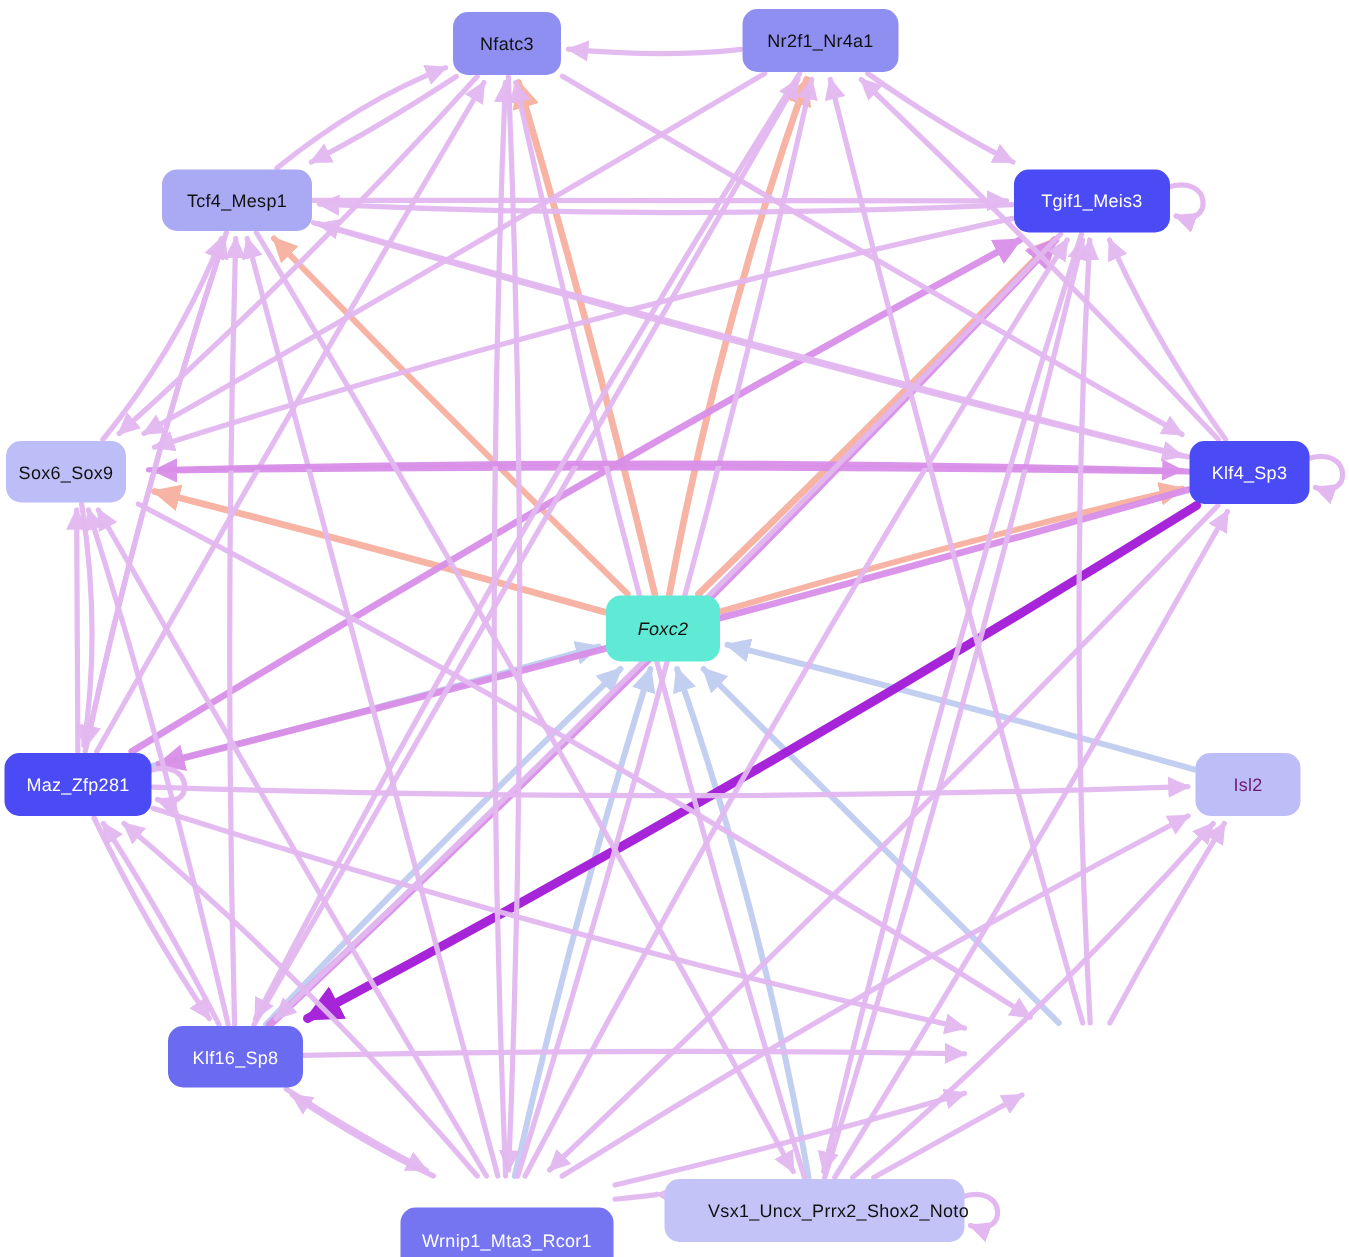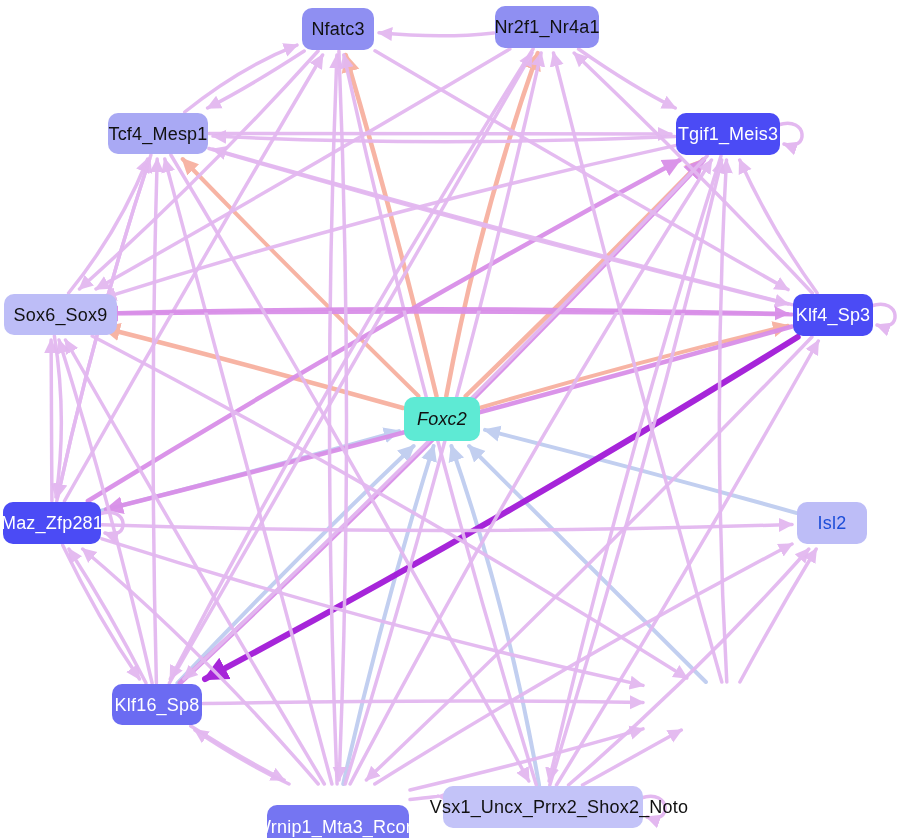--- a/index.html
+++ b/index.html
@@ -4,21 +4,21 @@
 <style>
   html,body{margin:0;padding:0;background:#ffffff;}
   body{width:899px;height:838px;font-family:"Liberation Sans",sans-serif;}
   #graph-canvas{position:relative;width:899px;height:838px;overflow:hidden;background:#ffffff;}
   #edge-layer{position:absolute;left:0;top:0;width:899px;height:838px;}
   .node{
     position:absolute;
     box-sizing:border-box;
     display:flex;align-items:center;justify-content:center;
     border-radius:10px;
-    font-size:18px;
+    font-size:12px;
     line-height:1;
     white-space:nowrap;
     letter-spacing:0.2px;
     z-index:5;
   }
 </style>
 </head>
 <body>
 
 <div id="graph-canvas">
@@ -124,33 +124,33 @@
     </div>
     <div class="node" style="left: 495px; top: 6px; width: 104px; height: 42px; background: rgb(143, 143, 242); color: rgb(17, 17, 17);">
       <span>Nr2f1_Nr4a1</span>
     </div>
     <div class="node" style="left: 108px; top: 113px; width: 100px; height: 41px; background: rgb(169, 169, 244); color: rgb(17, 17, 17);">
       <span>Tcf4_Mesp1</span>
     </div>
     <div class="node" style="left: 676px; top: 113px; width: 104px; height: 42px; background: rgb(75, 75, 245); color: rgb(255, 255, 255);">
       <span>Tgif1_Meis3</span>
     </div>
-    <div class="node" style="left: 4px; top: 294px; width: 113px; height: 41px; background: rgb(189, 189, 247); color: rgb(17, 17, 17);">
+    <div class="node" style="left: 4px; top: 294px; width: 80px; height: 41px; background: rgb(189, 189, 247); color: rgb(17, 17, 17);">
       <span>Sox6_Sox9</span>
     </div>
     <div class="node" style="left: 793px; top: 294px; width: 80px; height: 42px; background: rgb(75, 75, 245); color: rgb(255, 255, 255);">
       <span>Klf4_Sp3</span>
     </div>
     <div class="node" style="left: 404px; top: 397px; width: 76px; height: 44px; background: #5eead4; color: rgb(17, 17, 17); font-style: italic;">
       <span>Foxc2</span>
     </div>
     <div class="node" style="left: 3px; top: 502px; width: 98px; height: 42px; background: rgb(75, 75, 245); color: rgb(255, 255, 255);">
       <span>Maz_Zfp281</span>
     </div>
-    <div class="node" style="left: 797px; top: 502px; width: 70px; height: 42px; background: rgb(189, 189, 247); color: #1d4ed8;">
+    <div class="node" style="left: 797px; top: 502px; width: 70px; height: 42px; background: rgb(189, 189, 247); color: #701a75;">
       <span>Isl2</span>
     </div>
     <div class="node" style="left: 112px; top: 684px; width: 90px; height: 41px; background: rgb(107, 107, 242); color: #ffffff;">
       <span>Klf16_Sp8</span>
     </div>
     <div class="node" style="left: 267px; top: 785px; width: 142px; height: 44px; background: rgb(117, 117, 242); color: rgb(255, 255, 255); margin-top: 20px;">
       <span>Wrnip1_Mta3_Rcor1</span>
     </div>
     <div class="node" style="left: 443px; top: 786px; width: 200px; height: 42px; background: rgb(195, 195, 248); color: rgb(17, 17, 17); padding-left: 32px;">
       <span>Vsx1_Uncx_Prrx2_Shox2_Noto</span>

